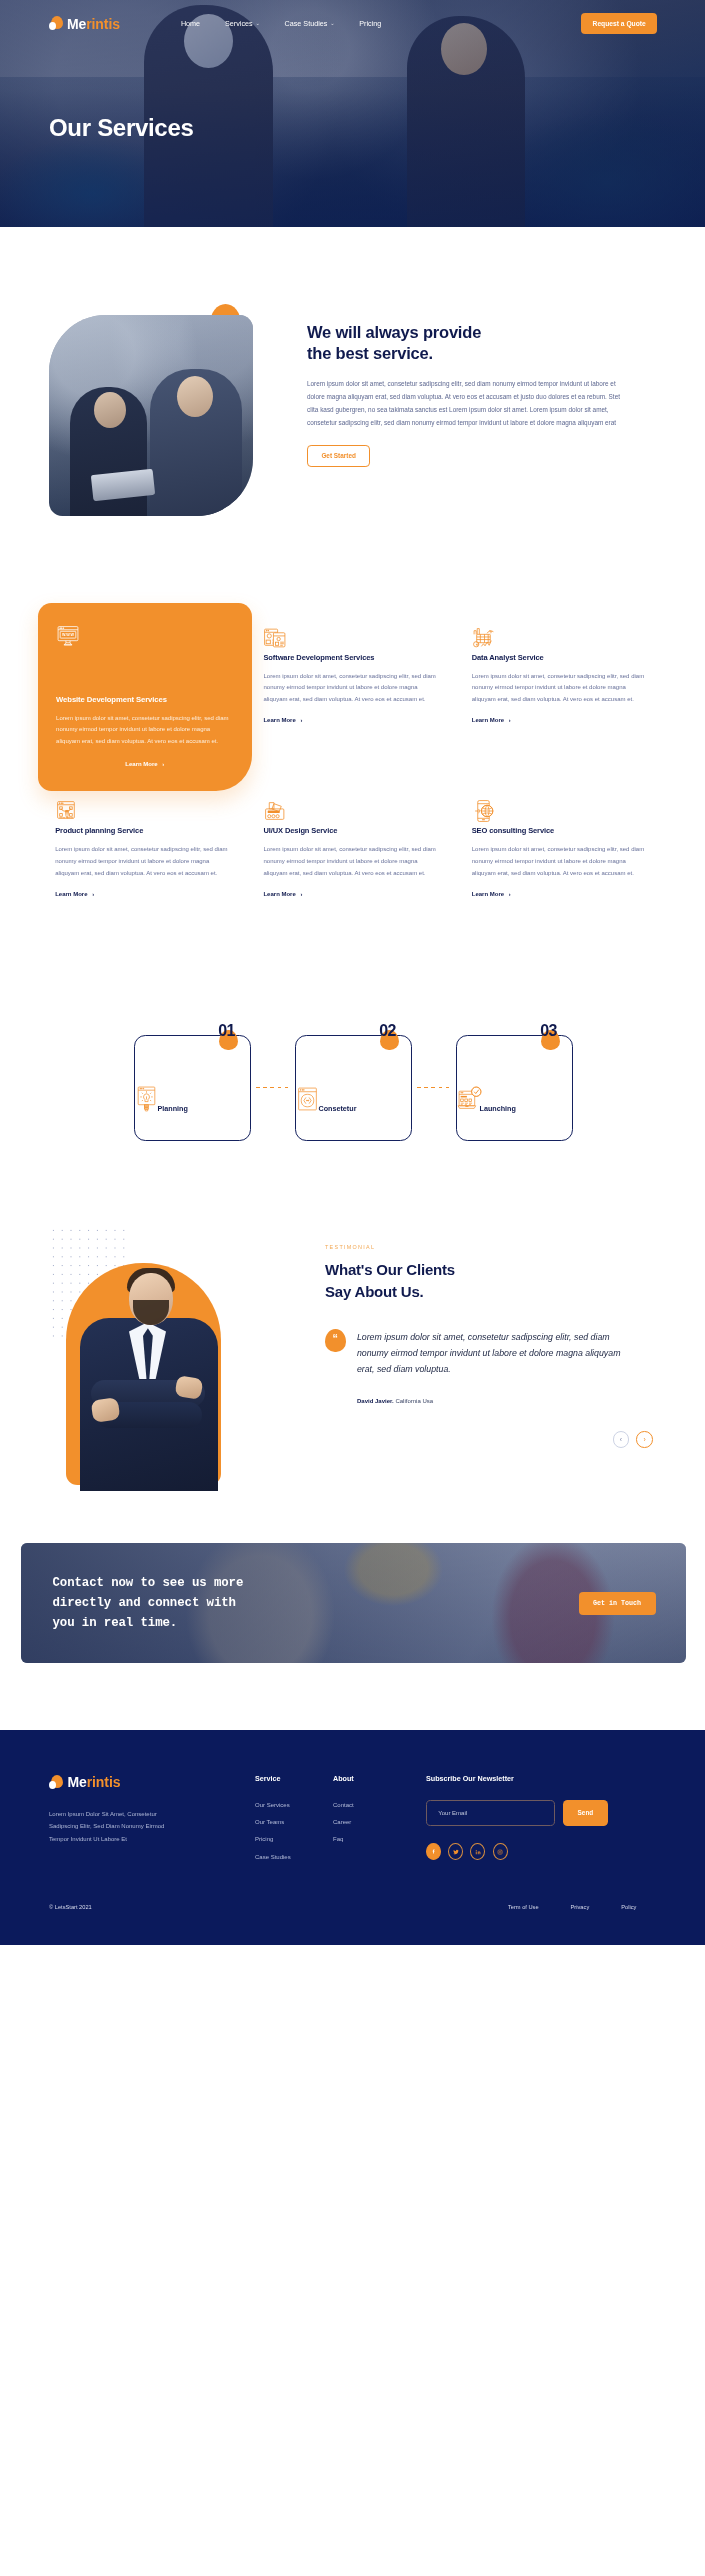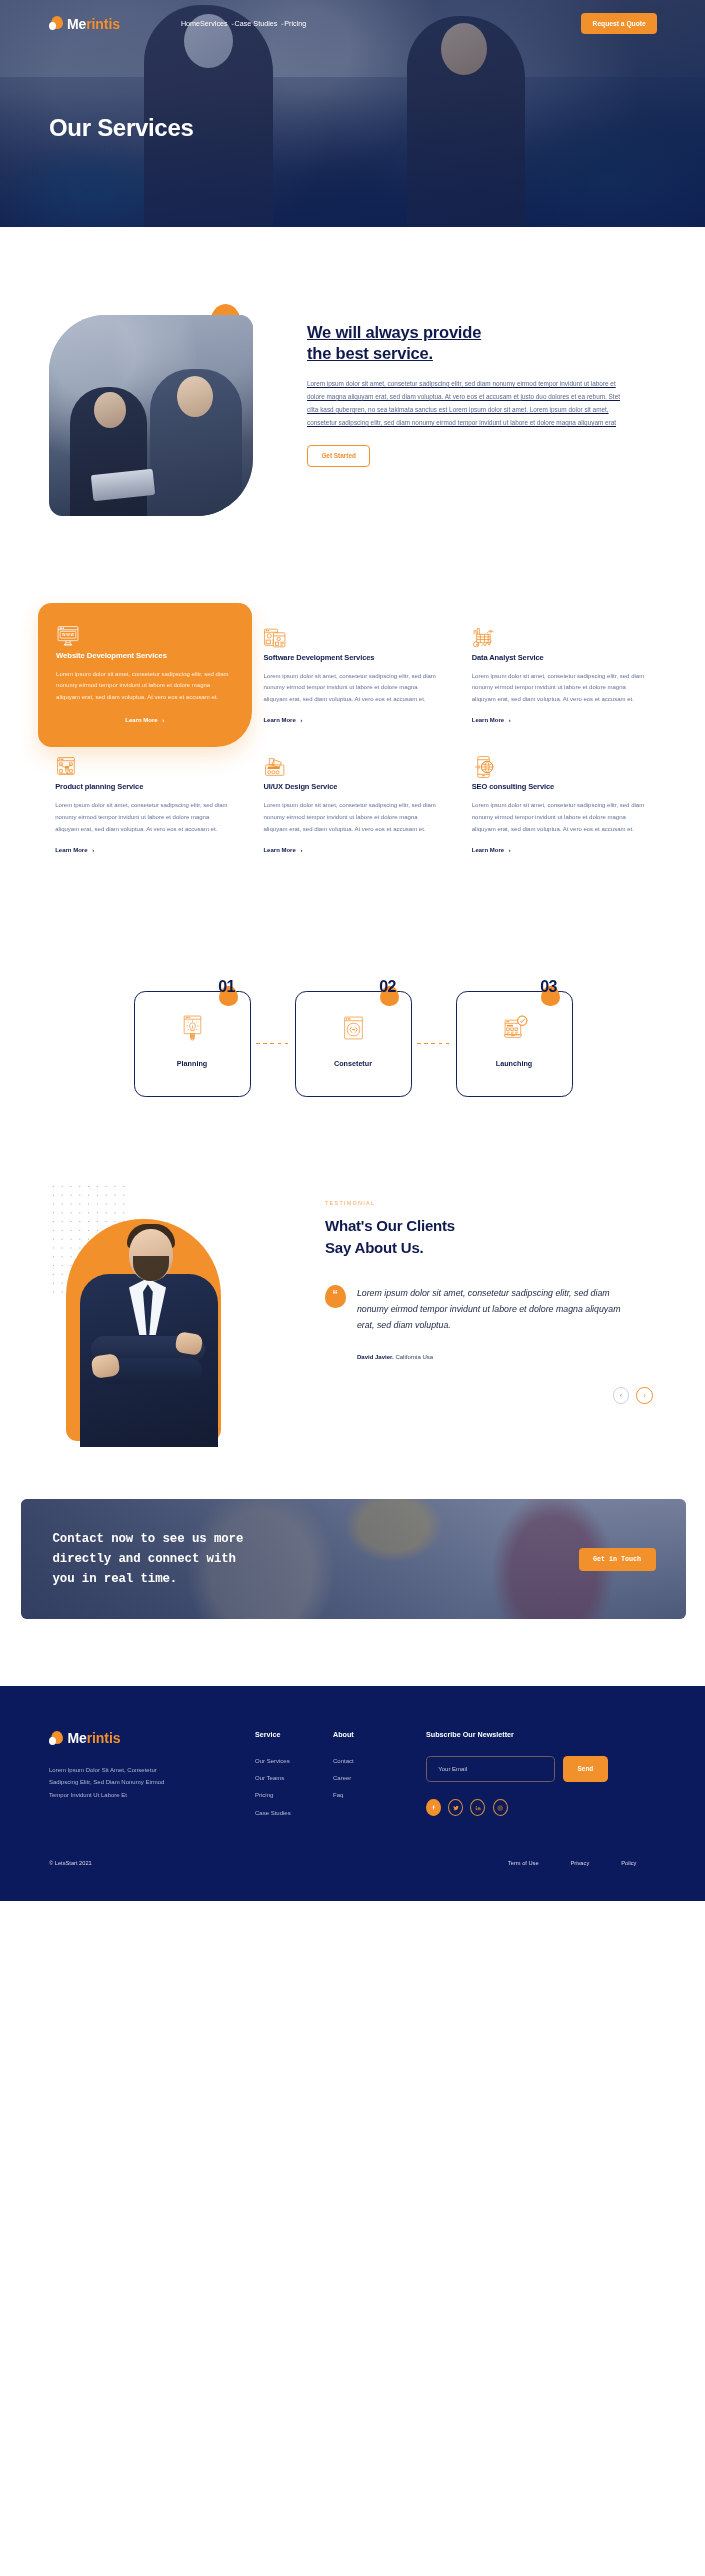--- a/index.html
+++ b/index.html
@@ -71,40 +71,40 @@
     position:absolute; right:0; top:0; width:12px; height:13px;
     background:#f2902c; border-radius:50% 50% 50% 50%/60% 60% 40% 40%;
   }
   .logo-mark .dot {
     position:absolute; left:0; bottom:0.5px; width:7.2px; height:8.2px;
     background:#fff; border-radius:50%;
   }
   .logo-text { font-size:14px; font-weight:bold; letter-spacing:-0.1px; }
   .logo-text .w { color:#fff; }
   .logo-text .o { color:#f2902c; }
-  .nav-links { display:flex; align-items:center; margin-left:61px; }
+  .nav-links { display:flex; align-items:center; gap:25px; margin-left:61px; }
   .nav-link {
     color:#fff; font-size:7.2px; text-decoration:none; display:flex; align-items:center; gap:3.1px;
     white-space:nowrap; cursor:pointer;
   }
   .caret { font-size:4.6px; opacity:.95; }
   .btn-quote {
     margin-left:auto;
     background:#f2902c; color:#fff; border:none;
     font-family:inherit; font-size:6.7px; font-weight:bold;
     padding:6.7px 11.3px; border-radius:4.1px; cursor:pointer; white-space:nowrap;
   }
   .hero-title {
     position:relative; z-index:5;
     margin-top:67px;
     font-size:24px; font-weight:bold; color:#fff; letter-spacing:-0.3px;
   }
 
   
-  .intro { padding:77px 0 62px;text-decoration:underline; }
+  .intro { padding:77px 0 62px; }
   .intro .container { display:flex; align-items:flex-start; gap:36px; }
   .intro-media { position:relative; width:222px; flex:0 0 222px; padding-top:11.3px; }
   .intro-blob {
     position:absolute; right:30px; top:0; width:31px; height:34px;
     background:#f2902c; border-radius:50% 50% 48% 48%/58% 58% 42% 42%;
   }
   .intro-img {
     position:relative; width:204px; height:201px;
     border-radius:57px 13.4px 57px 13.4px;
     overflow:hidden;
@@ -168,21 +168,21 @@
     border-radius:13.4px 13.4px 36px 13.4px;
     padding:20.6px 18.5px 23px;
     margin:-19.6px -15.5px -16.5px -15.5px;
     box-shadow:0 9.3px 20.6px rgba(242,144,44,.22);
   }
   .svc-icon { width:24px; height:24px; margin-bottom:15.5px; }
   .svc-card.feat .svc-icon { margin-bottom:21.6px; }
   .svc-title {
     font-size:7.5px; font-weight:bold; line-height:1.55; color:#101a4e; letter-spacing:-0.1px;
   }
-  .svc-card.feat .svc-title { color:#fff; font-size:7.7px; }
+  .svc-card.feat .svc-title { color:#fff; font-size:7.7px;margin-top:44px; }
   .svc-desc {
     margin-top:7.2px; font-size:6px; line-height:1.95; color:#68719a;
   }
   .svc-card.feat .svc-desc { color:#fdeedd; }
   .svc-more {
     margin-top:11.3px; display:inline-flex; align-items:center; gap:4.6px;
     font-size:6px; font-weight:bold; color:#101a4e; text-decoration:none; cursor:pointer;
   }
   .svc-card.feat .svc-more { color:#fff; margin-top:13.4px; justify-content:center; width:100%; }
   .svc-more .chev { font-size:5.7px; }
@@ -190,21 +190,21 @@
   
   .process { padding:57px 0 62px; }
   .steps {
     margin-top:44px;
     display:flex; justify-content:center; align-items:flex-start; gap:0;
   }
   .step { position:relative; width:117px; }
   .step-box {
     border:1px solid #14215e; border-radius:11.3px;
     height:106px; padding:23px 0 0;
-    display:flex; flex-direction:column; align-items:center;
+    display:flex; flex-direction:row; align-items:center;
     background:#fff;
     text-align:center;
   }
   .step-num {
     position:absolute; right:15.5px; top:-12.4px; z-index:3;
     font-size:16px; font-weight:bold; color:#101a4e; letter-spacing:-0.5px;
   }
   .step-num-blob {
     position:absolute; right:12.4px; top:-5.2px; width:19px; height:20.6px; z-index:2;
     background:#f2902c; border-radius:50% 50% 48% 48%/58% 58% 42% 42%;

